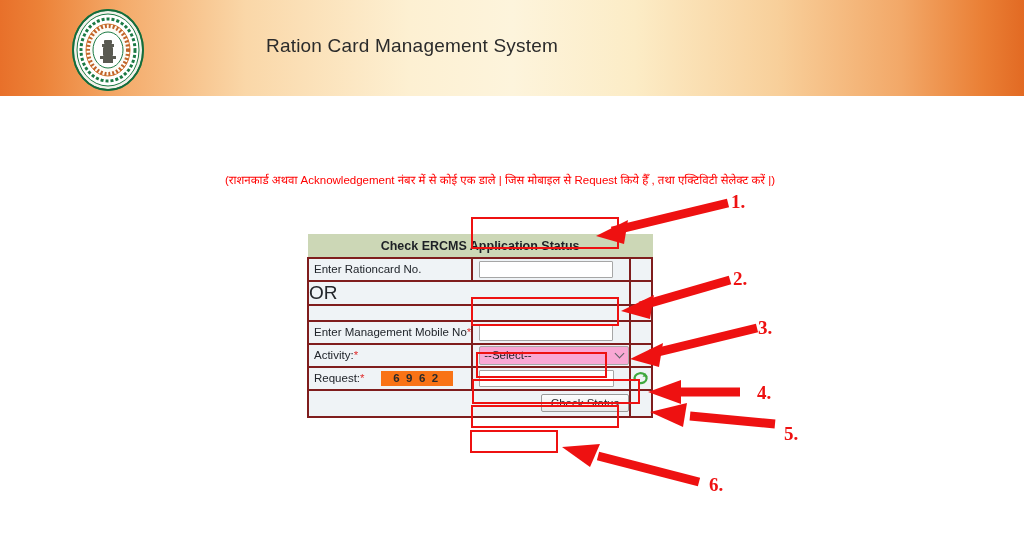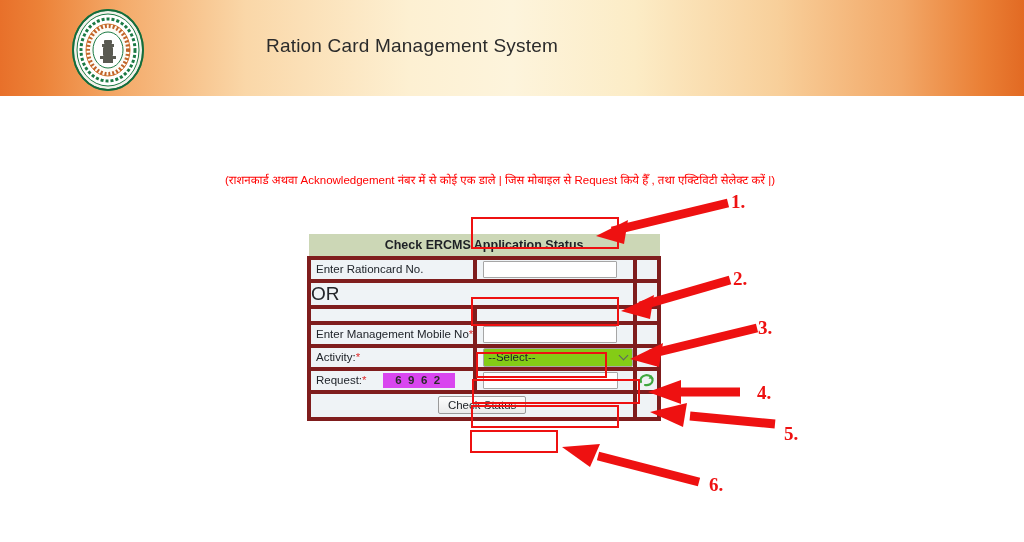--- a/index.html
+++ b/index.html
@@ -41,21 +41,21 @@
   }
 
   
   .form-table {
     position:absolute; left:307px; top:194px;
     width:325px;
     border-collapse:collapse;
     font-size:11.5px; color:#21252b;margin-top:40px;
   }
   .form-table td {
-    border:4px solid #7f1d1d;
+    border:2px solid #7f1d1d;
     background:#eff3f6;
     padding:0;
     height:23px;
   }
   .hdr-cell {
     background:#ccd7b6 !important;
     border:1px solid #ccd7b6 !important;
     text-align:center;
     font-size:12.5px; font-weight:bold; color:#1d2025;
     height:23px;
@@ -77,51 +77,51 @@
   .txtbox {
     width:134px; height:17px;
     border:1px solid #a6a6a6; background:#ffffff;
     display:inline-block; vertical-align:middle;
     border-radius:1px;
   }
   .txtbox.wide { width:135px; }
 
   .selbox {
     width:150px; height:19px;
-    border:1px solid #a9a9a9; background:#84cc16;
+    border:1px solid #a9a9a9; background:#f9a8d4;
     display:inline-flex; align-items:center;
     padding:0 4px; font-size:11.5px; color:#1d2025;
     border-radius:2px; vertical-align:middle;
     position:relative;
   }
   .selbox .chev {
     position:absolute; right:5px; top:50%;
     width:7px; height:7px; margin-top:-5px;
     border-right:1.4px solid #5d6066;
     border-bottom:1.4px solid #5d6066;
     transform:rotate(45deg);
   }
 
   .captcha-code {
     display:inline-block; width:72px; height:15px;
-    background:#d946ef; text-align:center;
+    background:#f97316; text-align:center;
     font-size:11.5px; font-weight:bold; color:#2a2a2a;
     letter-spacing:1.6px; line-height:15px; margin-left:16px;
     vertical-align:middle;
   }
 
   .refresh-icon { display:block; margin:0 auto; }
 
   .btn {
     display:inline-block; padding:2px 9px;
     border:1px solid #9a9a9a; border-radius:2px;
     background:linear-gradient(#fdfdfd,#eaeaea);
     font-size:11.5px; color:#1d2025; white-space:nowrap;
   }
-  .btn-row td { height:27px; text-align:center;padding-left:20px; }
+  .btn-row td { height:27px; text-align:right;padding-left:20px; }
 
   
   .hl {
     position:absolute; border:2.5px solid #ee1111;
     pointer-events:none;
   }
 
   
   .anno-layer { position:absolute; left:0; top:0; width:1024px; height:542px; }
   .num {

